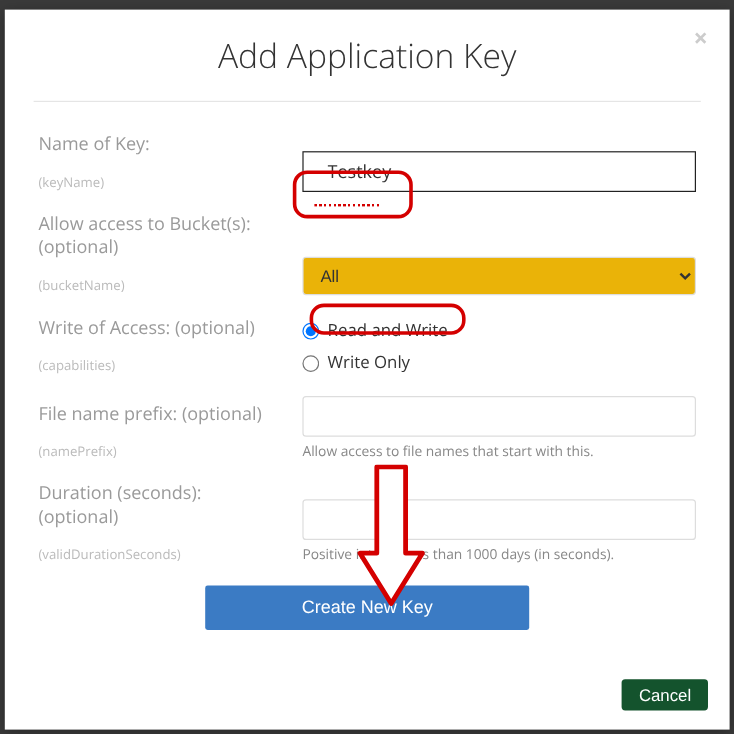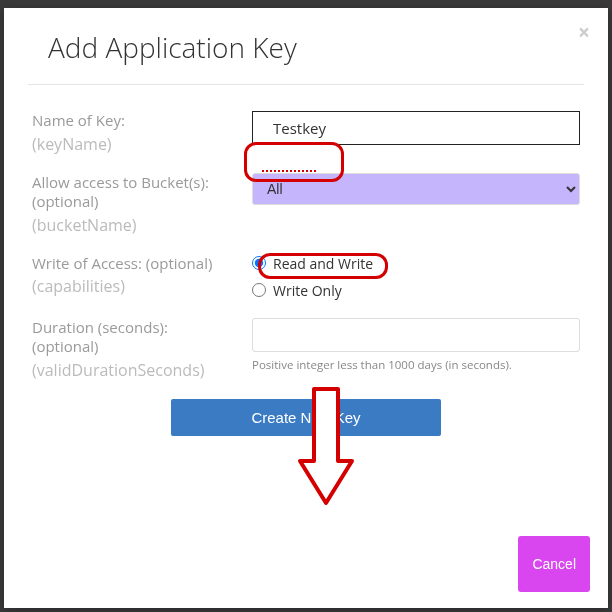--- a/index.html
+++ b/index.html
@@ -34,56 +34,56 @@
     .modal-header {
       padding: 20px 20px 18px;
       position: relative;
       border-bottom: 1px solid #e5e5e5;
       margin: 0 24px;
     }
     .modal-title {
       font-size: 28px;
       font-weight: 300;
       color: #333;
-      text-align: left;
+      text-align: center;
     }
     .close-x {
       position: absolute;
       right: -6px;
       top: 14px;
       font-size: 21px;
       font-weight: bold;
       color: #ccc;
       cursor: pointer;
       line-height: 1;
     }
     .modal-body {
       padding: 26px 28px 10px 28px;
       flex: 1;
       overflow-y: auto;
     }
     .form-row {
       display: flex;
       margin-bottom: 18px;
-      align-items: flex-start;
+      align-items: flex-end;
     }
     .form-label-col {
       width: 220px;
       flex-shrink: 0;
       padding-right: 14px;
     }
     .label-main {
       color: #9a9a9a;
       font-size: 15px;
       line-height: 1.3;
     }
     .label-sub {
       color: #bbb;
-      font-size: 16px;
-      margin-top: 2px;
+      font-size: 11px;
+      margin-top: 14px;
     }
     .form-field-col {
       flex: 1;
       min-width: 0;
     }
     .text-input {
       width: 100%;
       padding: 7px 20px;
       border: 1px solid #222;
       font-size: 15px;
@@ -99,21 +99,21 @@
       color: #333;
       height: 34px;
       border-radius: 3px;
     }
     .select {
       width: 100%;
       padding: 6px 10px;
       border: 1px solid #ddd;
       font-size: 14px;
       color: #333;
-      background: #c4b5fd;
+      background: #eab308;
       height: 32px;
       border-radius: 3px;
     }
     .radio-group {
       display: flex;
       flex-direction: column;
       gap: 8px;
     }
     .radio-item {
       display: flex;
@@ -140,24 +140,24 @@
       padding: 10px 0;
       font-size: 15px;
       cursor: pointer;
       border-radius: 2px;
     }
     .modal-footer {
       padding: 12px 18px 16px;
       text-align: right;
     }
     .cancel-btn {
-      background: #d946ef;
+      background: #14532d;
       color: #fff;
       border: none;
-      padding: 20px 14px;
+      padding: 5px 14px;
       font-size: 14px;
       border-radius: 3px;
       cursor: pointer;
     }
     
     .annot {
       position: absolute;
       border: 3px solid #d40000;
       border-radius: 12px;
       pointer-events: none;
@@ -228,20 +228,30 @@
             <span>Read and Write</span>
           </label>
           <label class="radio-item">
             <input type="radio" name="access" style="">
             <span>Write Only</span>
           </label>
         </div>
       </div>
     </div>
 
+    <div class="form-row">
+      <div class="form-label-col">
+        <div class="label-main">File name prefix: (optional)</div>
+        <div class="label-sub">(namePrefix)</div>
+      </div>
+      <div class="form-field-col">
+        <input type="text" class="text-input-light" style="">
+        <div class="hint">Allow access to file names that start with this.</div>
+      </div>
+    </div>
 
     <div class="form-row">
       <div class="form-label-col">
         <div class="label-main">Duration (seconds): (optional)</div>
         <div class="label-sub">(validDurationSeconds)</div>
       </div>
       <div class="form-field-col">
         <input type="text" class="text-input-light" style="">
         <div class="hint">Positive integer less than 1000 days (in seconds).</div>
       </div>

